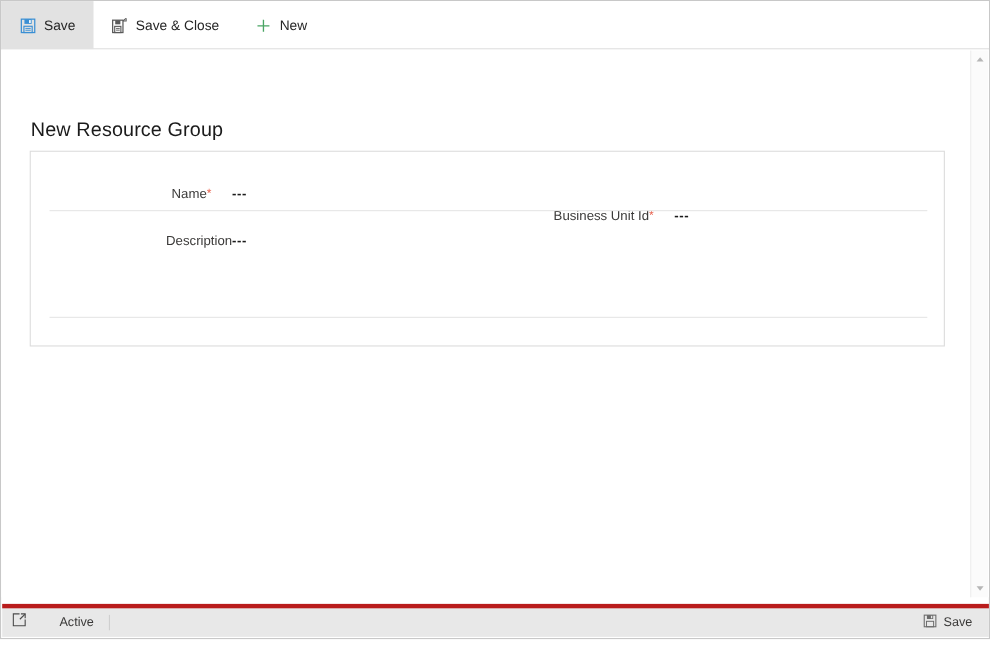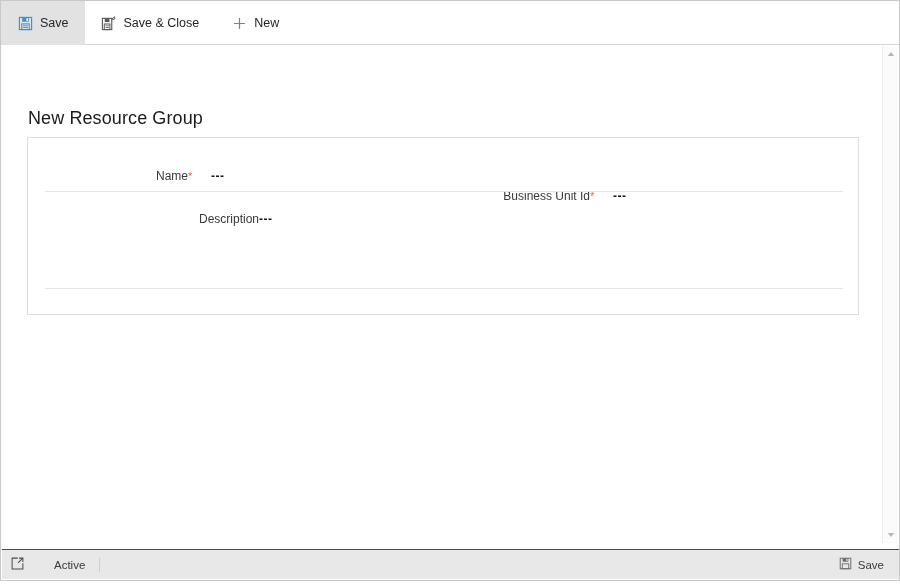--- a/index.html
+++ b/index.html
@@ -157,21 +157,21 @@
 
   
   .statusbar {
     position: absolute;
     left: 1px; bottom: 1px;
     width: 898px;
     height: 30px;
     background: #e8e8e8;
     display: flex;
     align-items: center;
-    border-top: 1px solid #b91c1c;
+    border-top: 4px solid #b91c1c;
   }
   .sb-left { display: flex; align-items: center; }
   .sb-icon-btn {
     width: 30px; height: 30px;
     display: flex; align-items: center; justify-content: center;
     cursor: pointer;
   }
   .status-text {
     font-size: 11.5px;
     color: #3b3a39;
@@ -252,21 +252,21 @@
 
       <div class="field-row" style="left:432px; top:27px;margin-top:20px;">
         <span class="field-label" style="width:130px;">Business Unit Id</span>
         <span class="req-star" style="width:23px;">*</span>
         <span class="field-value">---</span>
       </div>
 
       <div class="divider" style="left:17px; top:53px; width:798px;"></div>
 
       <div class="field-row" style="left:34px; top:70px;">
-        <span class="field-label" style="width:149px;margin-left:48px;">Description</span>
+        <span class="field-label" style="width:149px;">Description</span>
         <span class="field-value">---</span>
       </div>
 
       <div class="divider" style="left:17px; top:150px; width:798px;"></div>
 
     </div>
 
   </div>
 
   <div class="scrollbar">

